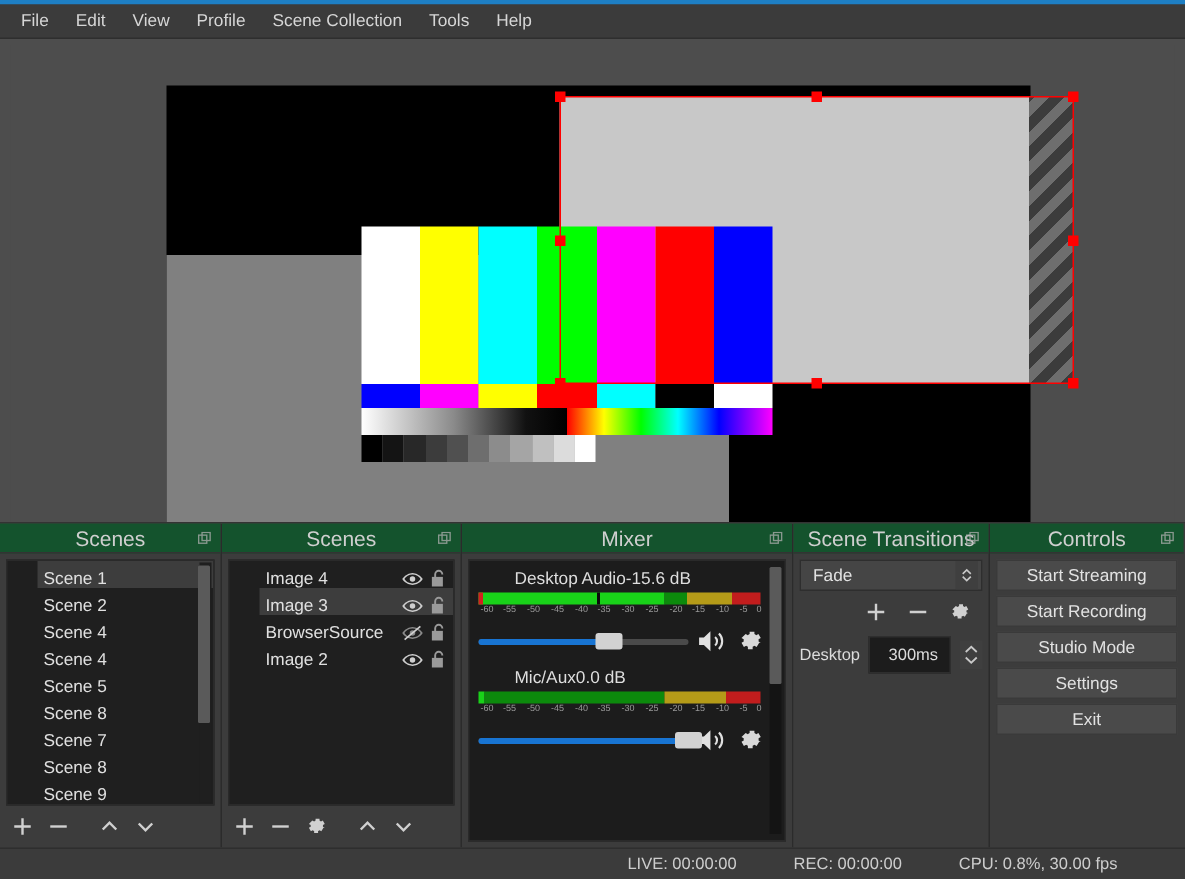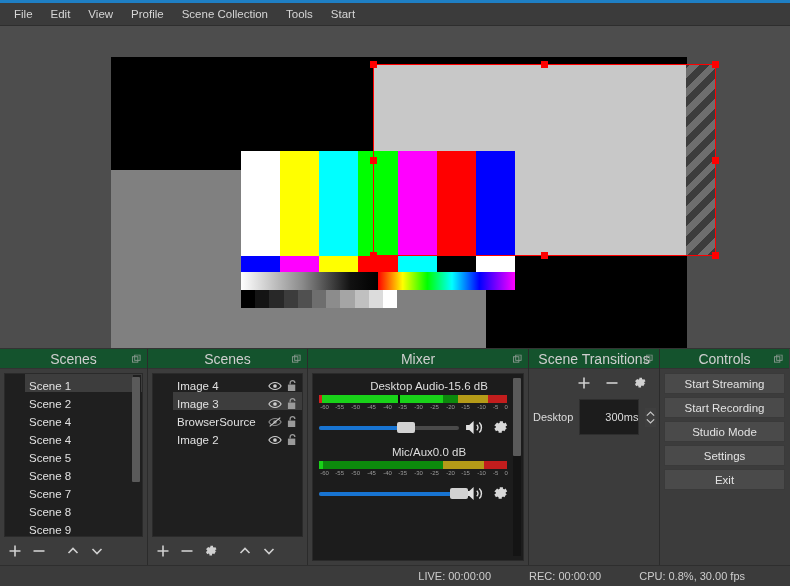--- a/index.html
+++ b/index.html
@@ -201,21 +201,21 @@
     flex: 1 1 auto;
     background: #1c1c1c;
     border: 1px solid #2a2a2a;
     padding: 6px 8px 6px 6px;
     position: relative;
     overflow: hidden;
     min-height: 0;
   }
   .mix-src { margin-bottom: 10px; }
   .mix-head {
-    display: flex; justify-content: center;
+    display: flex; justify-content: flex-start;
     color: #dedede; font-size: 11.5px;
     margin-bottom: 3px;
     padding-left: 24px;
   }
   .meter {
     height: 8px; width: 188px;
     display: flex;
     background: #222;
     position: relative;
   }
@@ -291,24 +291,24 @@
     width: 15px; height: 19px;
     background: #3f3f3f;
   }
   .trans-tools {
     display: flex; justify-content: flex-end;
     gap: 6px; padding-right: 4px; margin-bottom: 6px;
   }
   .dur-row { display: flex; align-items: center; gap: 6px; }
   .dur-label { color: #dcdcdc; font-size: 11px; }
   .dur-input {
-    flex: 1 1 auto; height: 36px;
+    flex: 1 1 auto; height: 25px;
     background: #1c1c1c; border: 1px solid #2e2e2e;
     color: #dcdcdc; font-size: 11px;
-    display: flex; align-items: center; padding-left: 25px;
+    display: flex; align-items: center; padding-left: 12px;
   }
 
   
   .ctrl-btn {
     height: 21px;
     background: #4a4a4a;
     border: 1px solid #3a3a3a;
     color: #e2e2e2; font-size: 11.5px;
     display: flex; align-items: center; justify-content: center;
     margin-bottom: 3px;
@@ -334,21 +334,21 @@
 
   <div class="title-accent"></div>
 
   <div class="menubar">
     <div class="menu-item">File</div>
     <div class="menu-item">Edit</div>
     <div class="menu-item">View</div>
     <div class="menu-item">Profile</div>
     <div class="menu-item">Scene Collection</div>
     <div class="menu-item">Tools</div>
-    <div class="menu-item">Start</div>
+    <div class="menu-item">Help</div>
   </div>
 
   <div class="preview-wrap">
     <div class="canvas-area">
 
       <div class="vid-black"></div>
       <div class="vid-gray"></div>
 
       <div class="sel-source">
         <div class="sel-stripes"></div>
@@ -683,20 +683,29 @@
 
     <div class="dock" style="width:131px">
       <div class="dock-title">
         <span>Scene Transitions</span>
         <svg class="float-icon" viewBox="0 0 10 10">
           <rect x="0.5" y="2.5" width="6" height="6" fill="none" stroke="#b0b0b0"></rect>
           <rect x="3" y="0.5" width="6" height="6" fill="none" stroke="#b0b0b0"></rect>
         </svg>
       </div>
       <div class="dock-body">
+        <div class="combo">
+          <span>Fade</span>
+          <span class="spin-arrows">
+            <svg width="9" height="13" viewBox="0 0 10 14">
+              <path d="M2 6L5 3l3 3" fill="none" stroke="#c8c8c8" stroke-width="1.2"></path>
+              <path d="M2 8l3 3 3-3" fill="none" stroke="#c8c8c8" stroke-width="1.2"></path>
+            </svg>
+          </span>
+        </div>
         <div class="trans-tools">
           <div class="tbtn">
             <svg width="14" height="14" viewBox="0 0 14 14">
                 <path d="M7 1.5v11M1.5 7h11" stroke="#d0d0d0" stroke-width="1.6"></path>
               </svg>
           </div>
           <div class="tbtn">
             <svg width="14" height="14" viewBox="0 0 14 14">
                 <path d="M1.5 7h11" stroke="#d0d0d0" stroke-width="1.6"></path>
               </svg>

